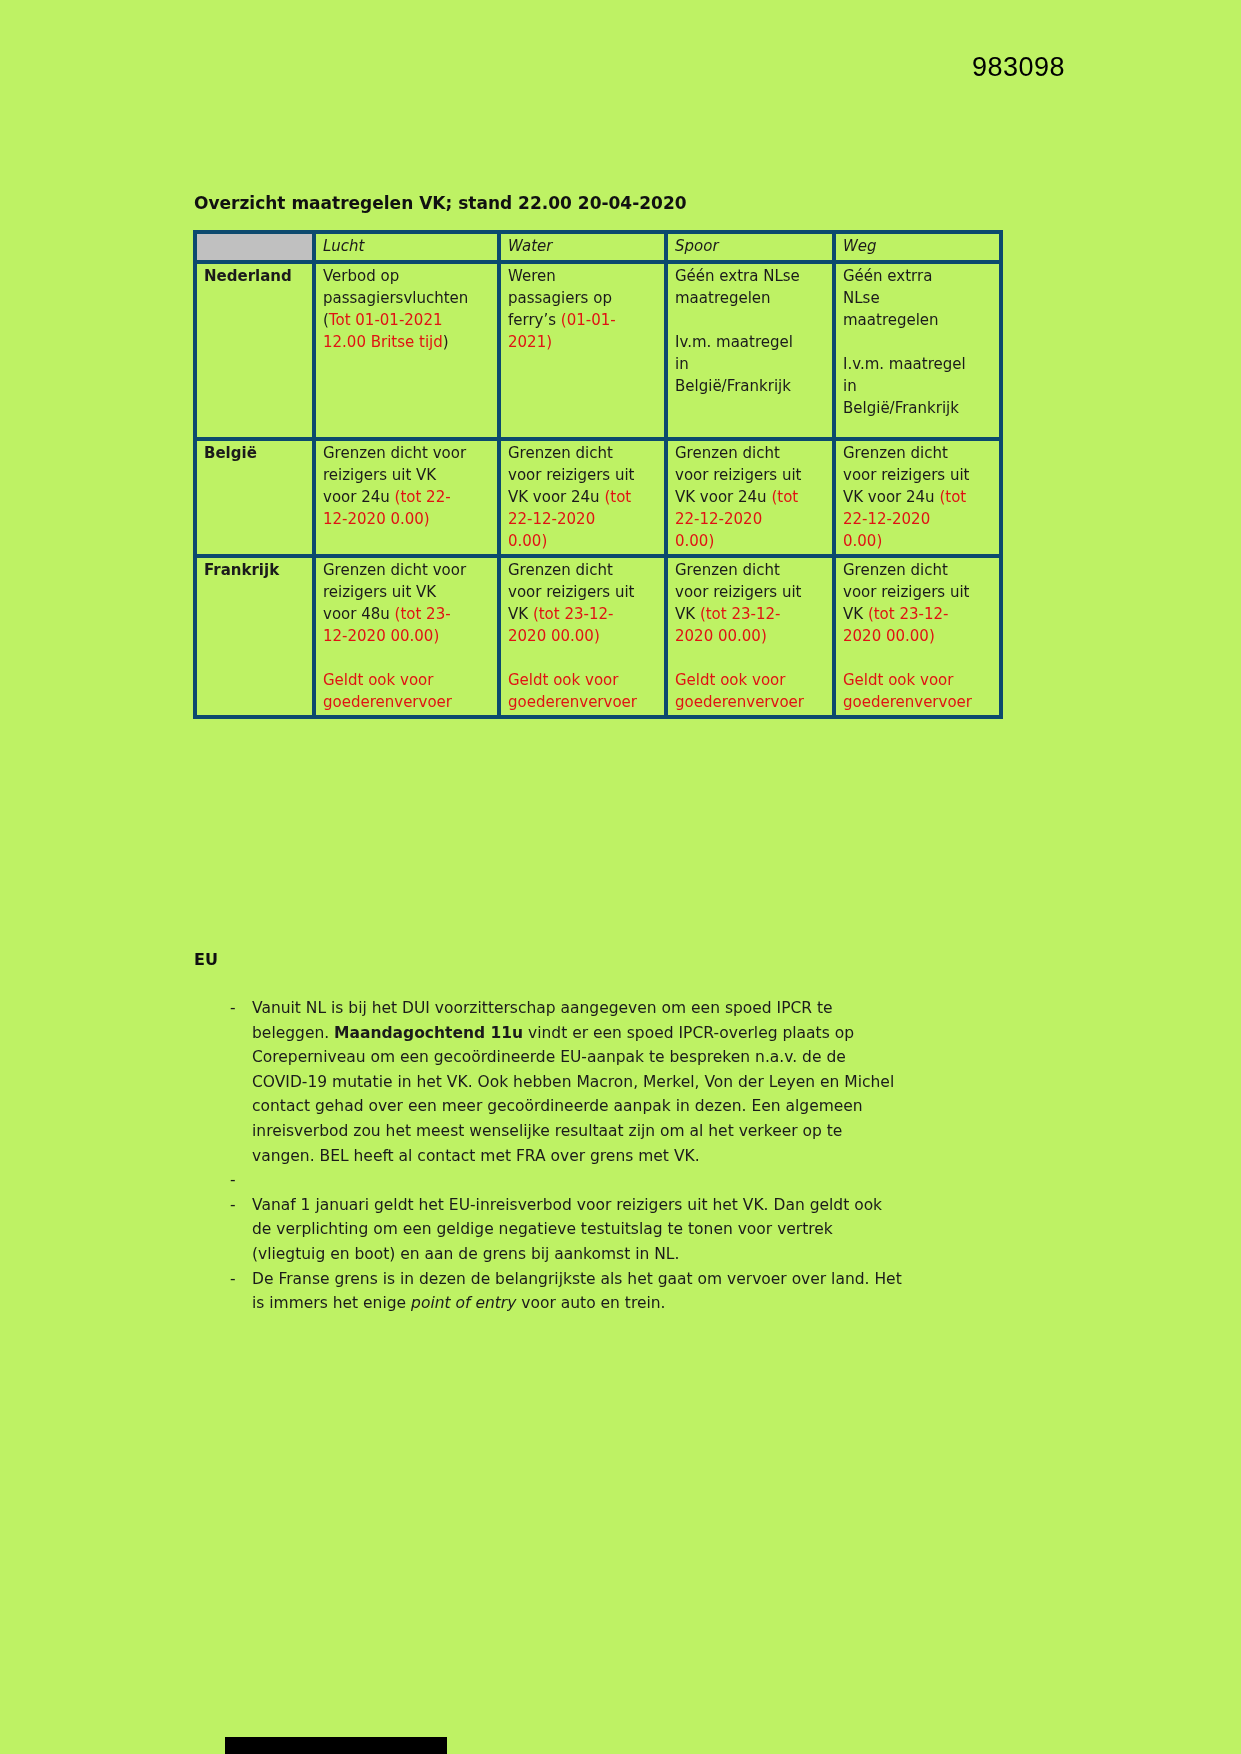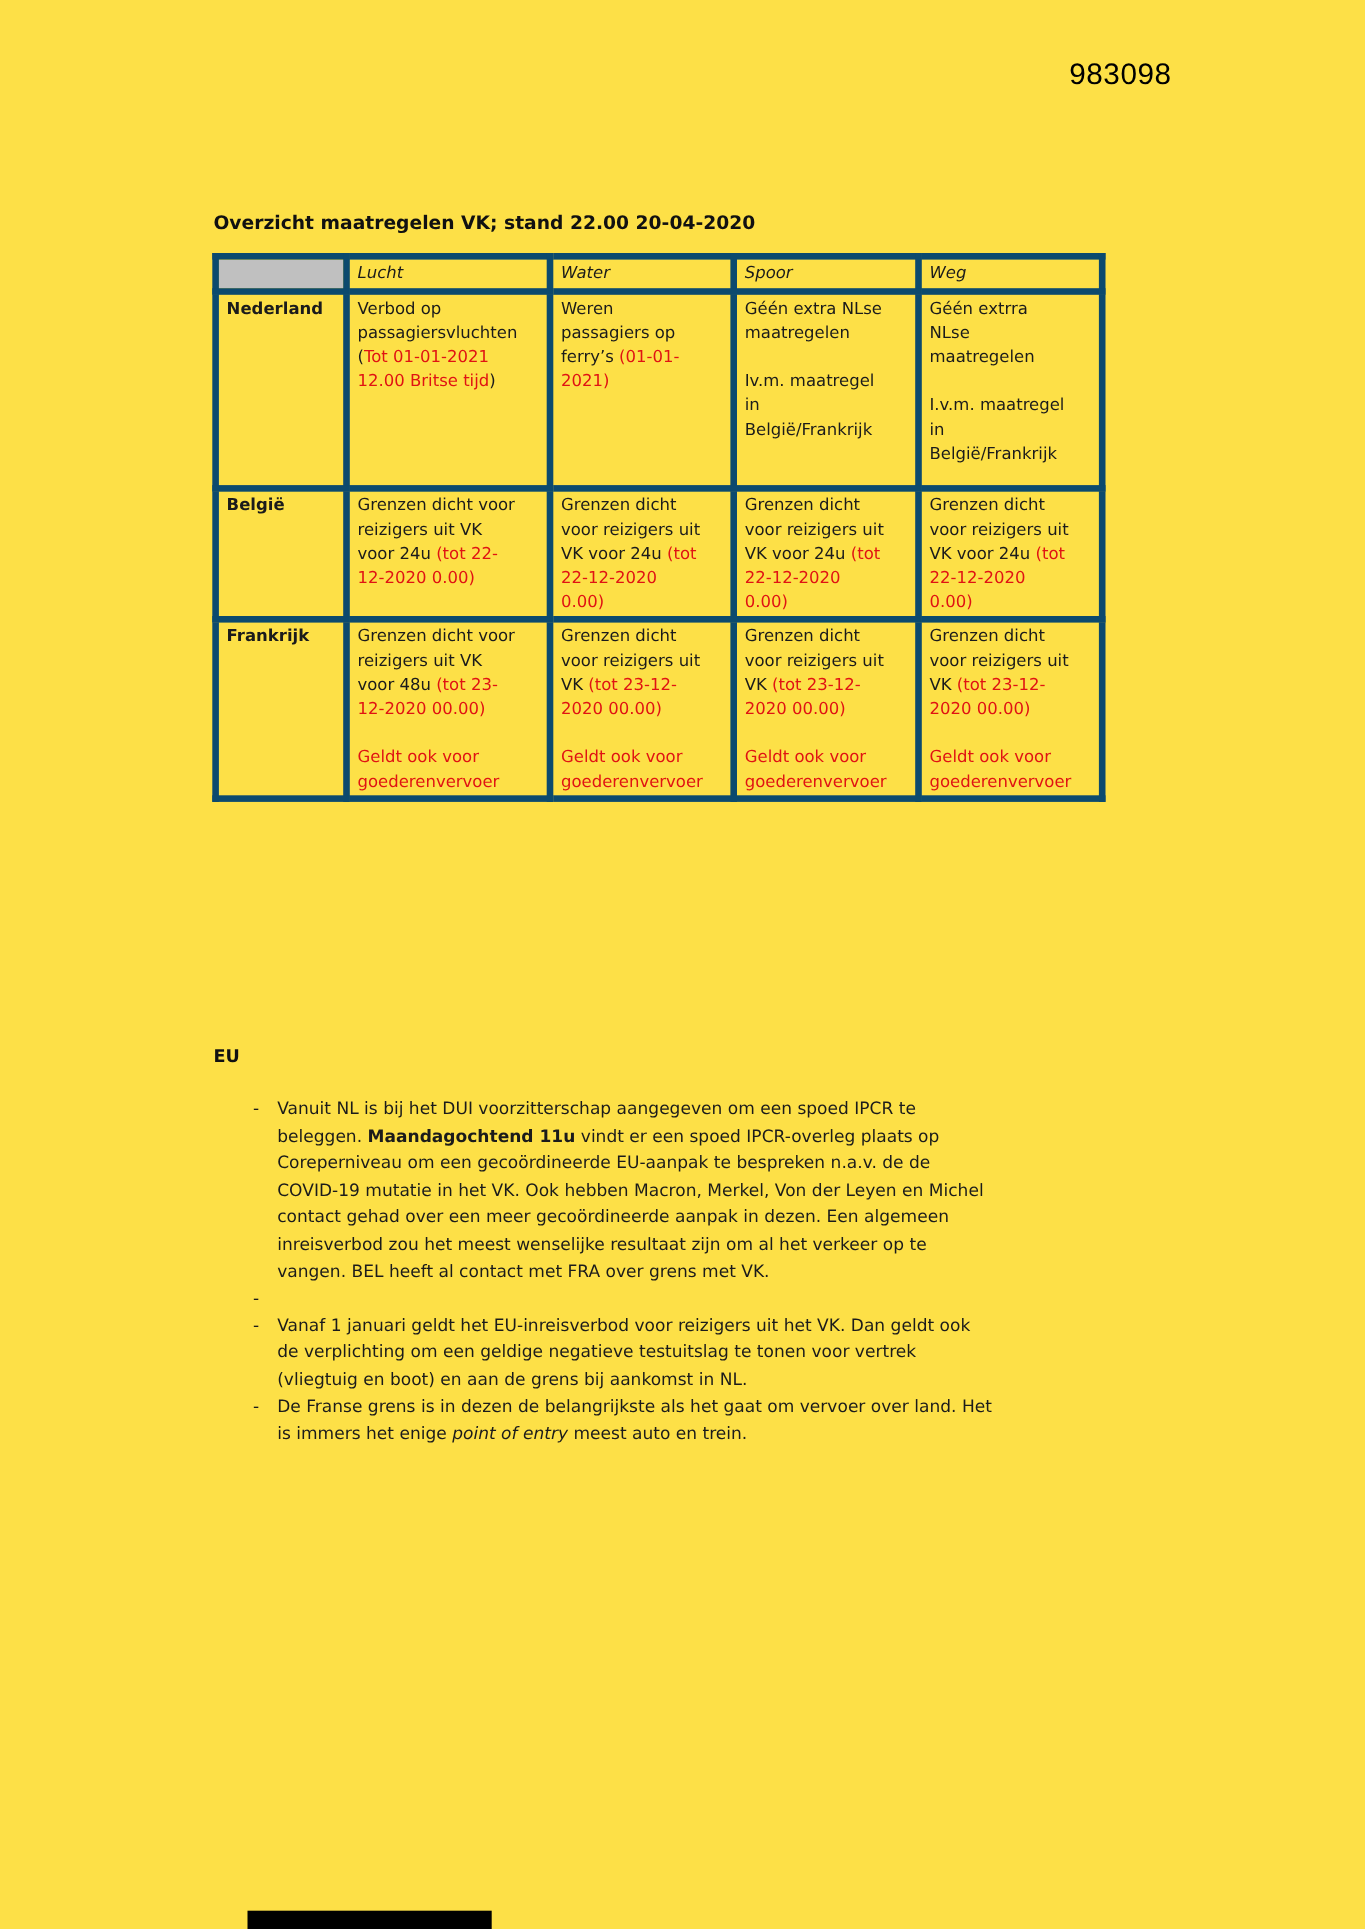--- a/index.html
+++ b/index.html
@@ -1,19 +1,19 @@
 <!DOCTYPE html>
 <html style="--red: #e01313; --header-bg: #c0c0c0;"><head>
 <meta charset="utf-8">
 <style>
   html,body { margin:0; padding:0; background:#e8e8e8; }
   .page {
     position:relative;
     width:1241px; height:1754px;
-    background:#fde047;
+    background:#bef264;
     font-family:"DejaVu Sans", sans-serif;
     color:#1b1b1b;
     overflow:hidden;
     margin:0 auto;
   }
   .page-number {
     position:absolute; top:52px; left:972px;
     font-family:"Liberation Sans", sans-serif;
     font-size:27px; color:#000;
     letter-spacing:0.5px;
@@ -24,21 +24,21 @@
   }
   table.measures {
     position:absolute; left:193px; top:230px;
     border-collapse:collapse; table-layout:fixed;
     width:806px;
     font-size:15px; line-height:22px;
     border:2px solid #5a5a5a;
     border-bottom:3px solid #8a8a8a;
   }
   table.measures th, table.measures td {
-    border:6px solid #0c4a6e;
+    border:4px solid #0c4a6e;
     vertical-align:top;
     padding:1px 6px 2px 7px;
     text-align:left;
     font-weight:normal;
     overflow:hidden;
   }
   table.measures thead th { font-style:italic; height:23px; }
   table.measures thead th.corner { background:var(--header-bg,#c0c0c0); }
   table.measures tbody th { font-weight:bold; font-style:normal; }
   table.measures tbody td { white-space:pre-wrap; }
@@ -176,20 +176,20 @@
         </div>
         <div class="bullet">
           <div class="dash">-</div>
         </div>
         <div class="bullet">
           <div class="dash">-</div>
           <div class="text"><span>Vanaf 1 januari geldt het EU-inreisverbod voor reizigers uit het VK. Dan geldt ook de verplichting om een geldige negatieve testuitslag te tonen voor vertrek (vliegtuig en boot) en aan de grens bij aankomst in NL.</span></div>
         </div>
         <div class="bullet">
           <div class="dash">-</div>
-          <div class="text"><span>De Franse grens is in dezen de belangrijkste als het gaat om vervoer over land. Het is immers het enige </span><span class="italic">point of entry</span><span> meest auto en trein.</span></div>
+          <div class="text"><span>De Franse grens is in dezen de belangrijkste als het gaat om vervoer over land. Het is immers het enige </span><span class="italic">point of entry</span><span> voor auto en trein.</span></div>
         </div>
       </div>
   </div>
 
   <div class="redaction-bar"></div>
 
 </div>
 
 </body></html>

